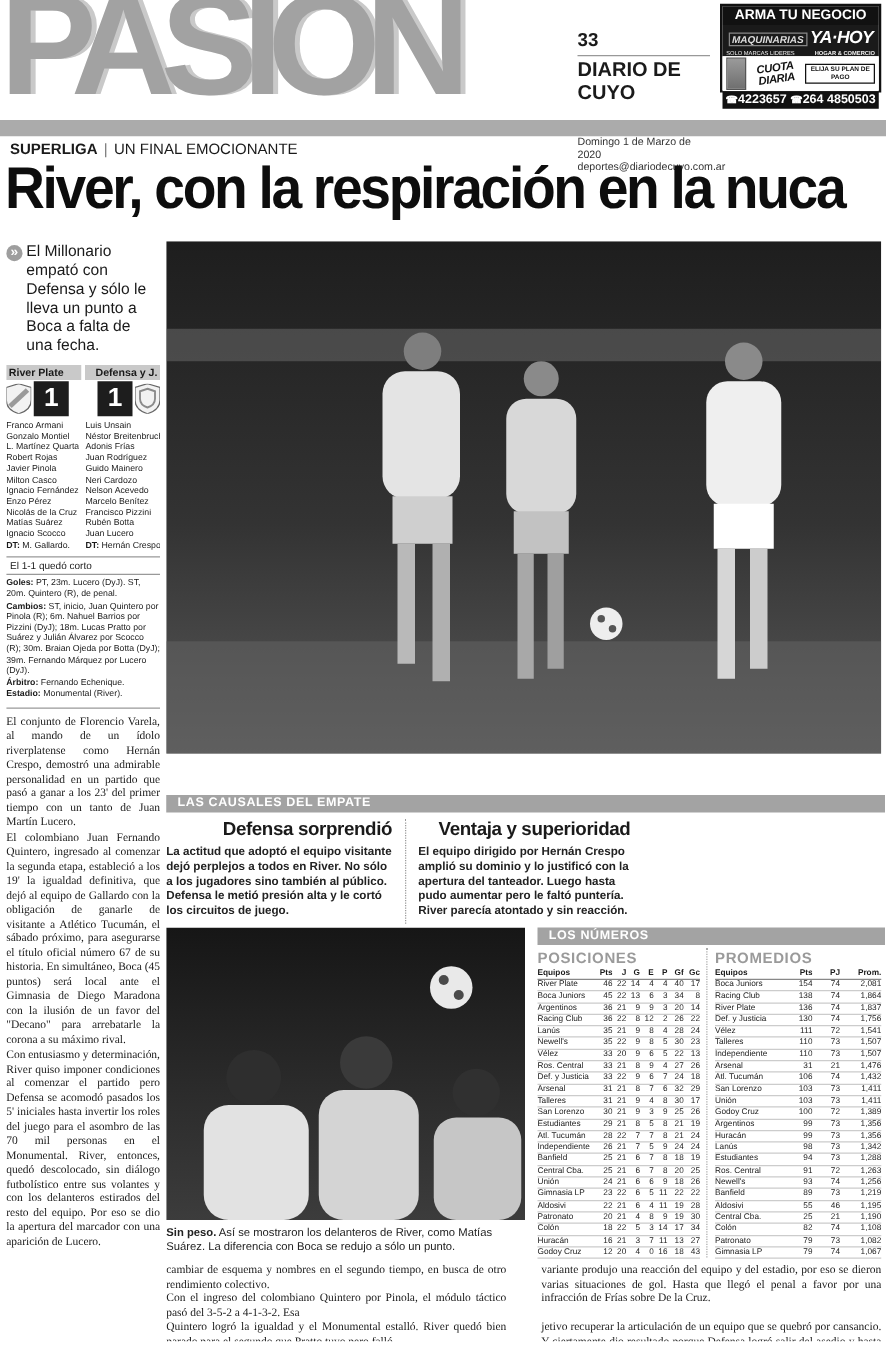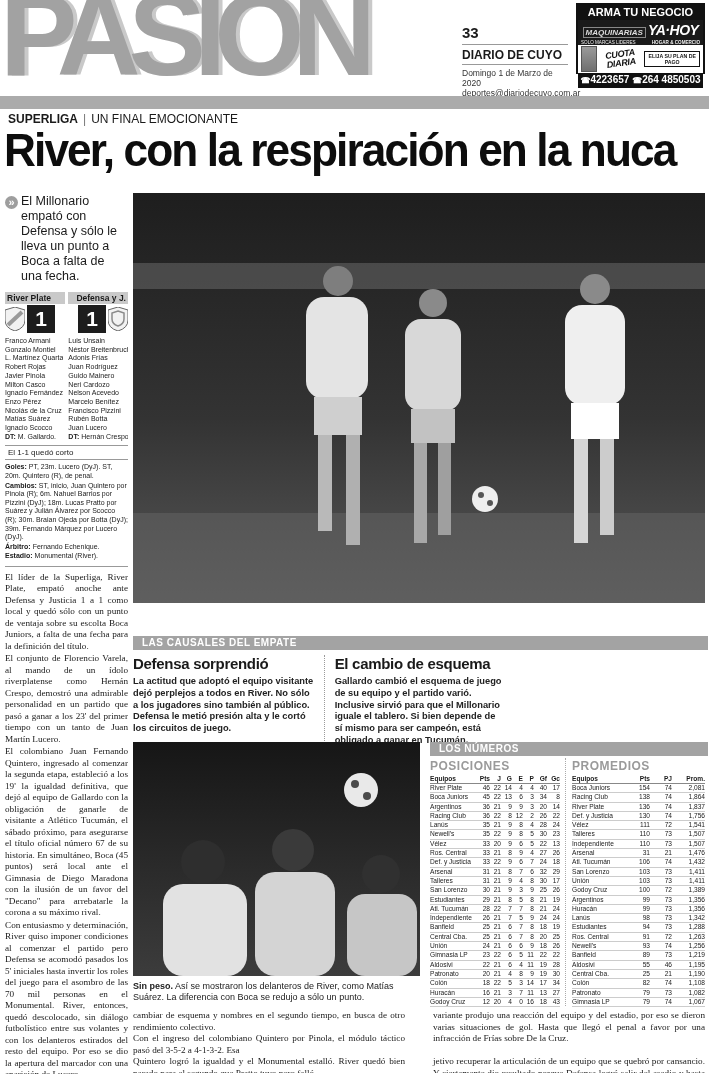--- a/index.html
+++ b/index.html
@@ -4,21 +4,21 @@
 <style>
   html,body{margin:0;padding:0;background:#e8e8e8;}
   #page{position:relative;width:709px;height:1077px;background:#ffffff;overflow:hidden;
         font-family:"Liberation Sans",sans-serif;color:#1a1a1a;}
   
   .masthead{position:absolute;left:0px;top:-20px;font-size:116px;font-weight:bold;
             letter-spacing:-12px;color:#a2a2a2;line-height:110px;
             text-shadow:4px 0 0 #c9c9c9;white-space:nowrap;}
   .pageinfo{position:absolute;left:462px;top:24px;width:106px;}
   .pagenum{font-size:15px;font-weight:bold;border-bottom:1px solid #999;padding-bottom:3px;}
-  .paper{font-size:12px;font-weight:bold;padding:3px 0 2px 0;border-bottom:1px solid #999;}
+  .paper{font-size:16px;font-weight:bold;padding:3px 0 20px 0;border-bottom:1px solid #999;}
   .hdate{font-size:8.5px;color:#333;padding-top:3px;}
   .hemail{font-size:8.5px;color:#333;}
   .adbox{position:absolute;left:576px;top:3px;width:129px;height:71px;border:2px solid #111;
          display:flex;flex-direction:column;box-sizing:border-box;background:#fff;}
   .ad-top{background:#111;color:#fff;font-weight:bold;font-size:11px;text-align:center;line-height:15px;}
   .ad-brand{background:#1a1a1a;color:#fff;text-align:center;padding:1px 0;}
   .ad-brand .b1{font-size:8px;font-style:italic;font-weight:bold;color:#ddd;border:1px solid #888;padding:0 2px;margin-right:2px;}
   .ad-brand .b2{font-size:14px;font-style:italic;font-weight:bold;letter-spacing:-0.5px;}
   .ad-sub{display:flex;justify-content:space-between;padding:0 3px;font-size:4.6px;color:#eee;background:#1a1a1a;}
   .ad-sub .s2{font-weight:bold;}
@@ -69,21 +69,21 @@
   .cap2{left:133px;top:981px;width:285px;}
   .caplead{font-weight:bold;}
   
   .secbar{position:absolute;background:#a3a3a3;color:#fff;font-weight:bold;font-size:10px;
           line-height:14px;padding-left:9px;letter-spacing:.5px;}
   .bar-causales{left:133px;top:636px;width:566px;height:14px;}
   .causales{position:absolute;left:133px;top:655px;width:572px;height:84px;display:grid;
             grid-template-columns:1fr 1fr 1fr;column-gap:0;}
   .ccol{padding:0 10px 0 0;}
   .ccol+.ccol{border-left:1px dotted #9a9a9a;padding-left:10px;}
-  .ccol h3{margin:0 0 4px 0;font-size:15px;letter-spacing:-0.3px;}
+  .ccol h3{margin:0 0 4px 0;font-size:15px;letter-spacing:-0.3px;text-align:right;}
   .ccol p{margin:0;font-size:9.3px;line-height:11.8px;font-weight:bold;color:#222;}
   
   .bar-numeros{left:430px;top:742px;width:269px;height:14px;}
   .tbl-title{position:absolute;top:759px;font-size:12px;font-weight:bold;color:#9a9a9a;letter-spacing:.5px;}
   .tt-pos{left:430px;} .tt-prom{left:572px;}
   .table{position:absolute;top:774px;font-size:6.6px;}
   .tbl-pos{left:430px;width:130px;}
   .tbl-prom{left:572px;width:133px;}
   .trow{border-bottom:1px solid #ccc;line-height:8.3px;}
   .throw{border-bottom:1px solid #888;font-weight:bold;line-height:9px;}
@@ -200,21 +200,20 @@
       </div>
       <div class="mnote">El 1-1 quedó corto</div>
       <div class="fineprint">
         <p><span class="fpl">Goles:</span> <span>PT, 23m. Lucero (DyJ). ST, 20m. Quintero (R), de penal.</span></p>
         <p><span class="fpl">Cambios:</span> <span>ST, inicio, Juan Quintero por Pinola (R); 6m. Nahuel Barrios por Pizzini (DyJ); 18m. Lucas Pratto por Suárez y Julián Álvarez por Scocco (R); 30m. Braian Ojeda por Botta (DyJ); 39m. Fernando Márquez por Lucero (DyJ).</span></p>
         <p><span class="fpl">Árbitro:</span> <span>Fernando Echenique.</span></p>
         <p><span class="fpl">Estadio:</span> <span>Monumental (River).</span></p>
       </div>
     </div>
     <div class="article">
-        <p>El líder de la Superliga, River Plate, empató anoche ante Defensa y Justicia 1 a 1 como local y quedó sólo con un punto de ventaja sobre su escolta Boca Juniors, a falta de una fecha para la definición del título.</p>
         <p>El conjunto de Florencio Varela, al mando de un ídolo riverplatense como Hernán Crespo, demostró una admirable personalidad en un partido que pasó a ganar a los 23' del primer tiempo con un tanto de Juan Martín Lucero.</p>
         <p>El colombiano Juan Fernando Quintero, ingresado al comenzar la segunda etapa, estableció a los 19' la igualdad definitiva, que dejó al equipo de Gallardo con la obligación de ganarle de visitante a Atlético Tucumán, el sábado próximo, para asegurarse el título oficial número 67 de su historia. En simultáneo, Boca (45 puntos) será local ante el Gimnasia de Diego Maradona con la ilusión de un favor del "Decano" para arrebatarle la corona a su máximo rival.</p>
         <p>Con entusiasmo y determinación, River quiso imponer condiciones al comenzar el partido pero Defensa se acomodó pasados los 5' iniciales hasta invertir los roles del juego para el asombro de las 70 mil personas en el Monumental. River, entonces, quedó descolocado, sin diálogo futbolístico entre sus volantes y con los delanteros estirados del resto del equipo. Por eso se dio la apertura del marcador con una aparición de Lucero.</p>
       </div>
   </aside>
 
   <figure class="photo1" style="margin:0">
     <svg viewBox="0 0 572 410" preserveAspectRatio="none">
       <defs>
         <linearGradient id="g1" x1="0" y1="0" x2="0" y2="1">
@@ -256,22 +255,22 @@
     </svg>
   </figure>
 
   <div class="secbar bar-causales">LAS CAUSALES DEL EMPATE</div>
   <div class="causales">
     <div class="ccol">
       <h3>Defensa sorprendió</h3>
       <p>La actitud que adoptó el equipo visitante dejó perplejos a todos en River. No sólo a los jugadores sino también al público. Defensa le metió presión alta y le cortó los circuitos de juego.</p>
     </div>
     <div class="ccol">
-      <h3>El cambio de esquema</h3>
-      <p>Gallardo cambió el esquema de juego de su equipo y el partido varió. Inclusive sirvió para que el Millonario iguale el tablero. Si bien depende de sí mismo para ser campeón, está obligado a ganar en Tucumán.</p>
+      <h3>Ventaja y superioridad</h3>
+      <p>El equipo dirigido por Hernán Crespo amplió su dominio y lo justificó con la apertura del tanteador. Luego hasta pudo aumentar pero le faltó puntería. River parecía atontado y sin reacción.</p>
     </div>
   </div>
 
   <figure class="photo2" style="margin:0">
     <svg viewBox="0 0 287 234" preserveAspectRatio="none">
       <defs>
         <linearGradient id="g2" x1="0" y1="0" x2="0" y2="1">
           <stop offset="0" stop-color="#161616"></stop>
             <stop offset="1" stop-color="#3c3c3c"></stop>
         </linearGradient>

